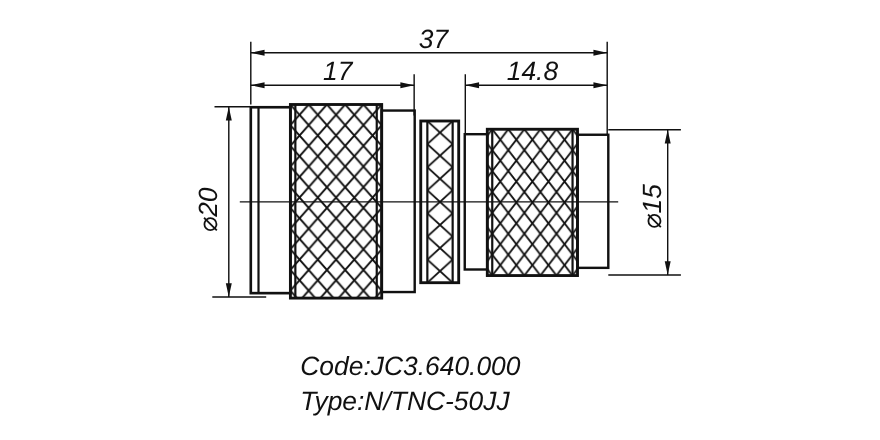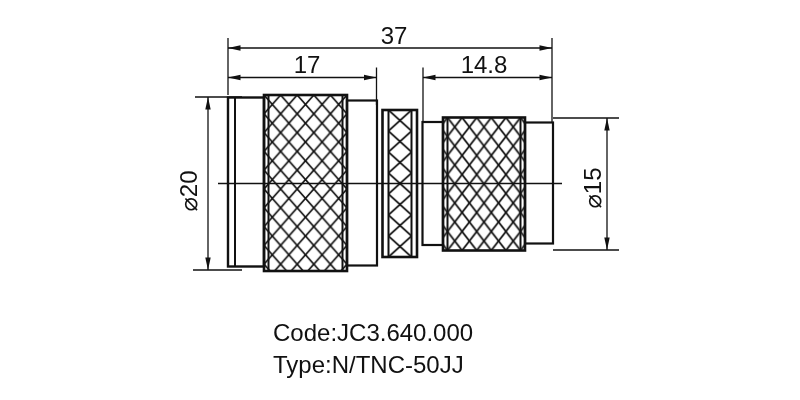--- a/index.html
+++ b/index.html
@@ -1,16 +1,16 @@
 <!DOCTYPE html>
 <html><head>
 <meta charset="utf-8">
 <style>
   html,body{margin:0;padding:0;background:#ffffff;}
-  .stage{position:relative;width:800px;height:400px;background:#ffffff;overflow:hidden;}
+  .stage{position:relative;width:800px;height:400px;background:#ffffff;overflow:hidden;font-style:italic;}
   svg{display:block;}
   svg text{
     font-family:"Liberation Sans","DejaVu Sans",sans-serif;
     fill:#111111;
     font-size:24px;
   }
   .dim-text{font-size:24px;}
   .caption-text{font-size:24px;}
 </style>
 </head>

